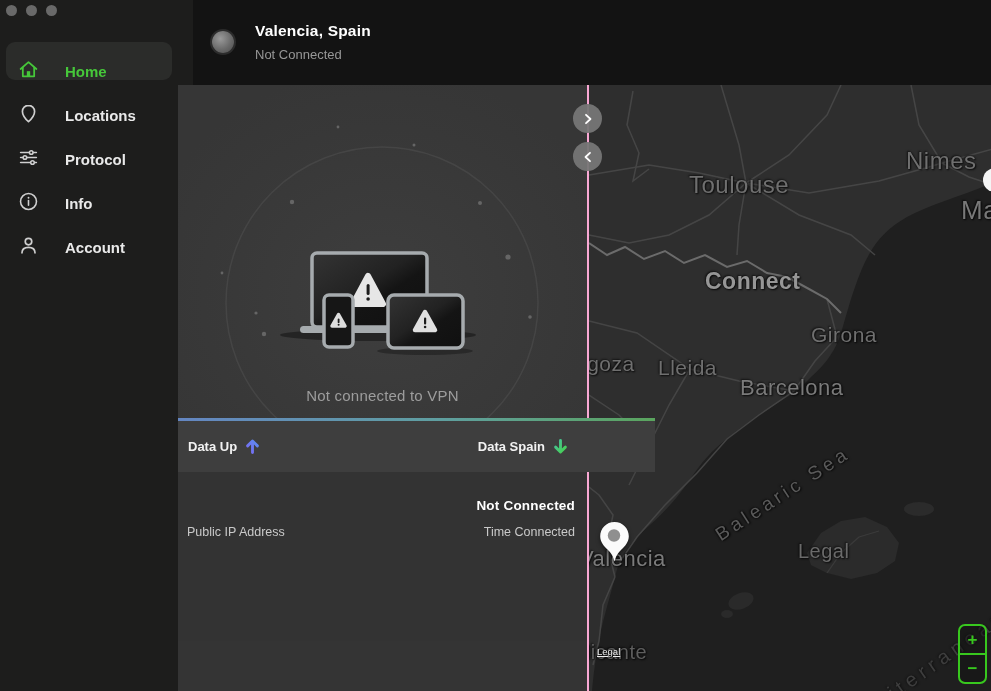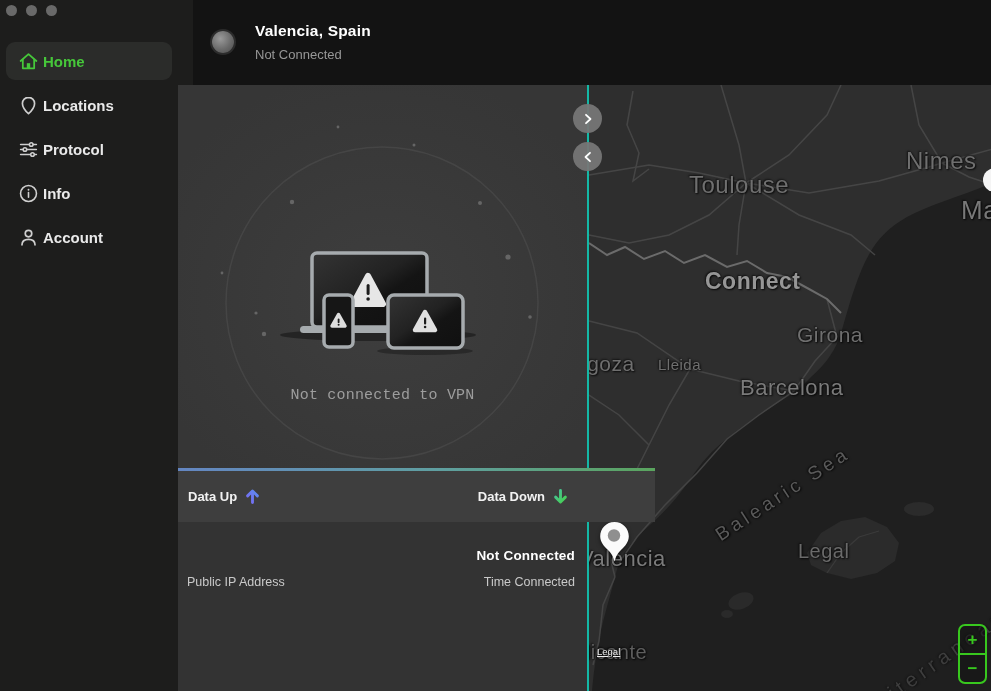--- a/index.html
+++ b/index.html
@@ -5,68 +5,68 @@
   * { margin:0; padding:0; box-sizing:border-box; }
   html,body { width:991px; height:691px; overflow:hidden; background:#111; }
   body { font-family:"Liberation Sans", sans-serif; }
   .app { position:relative; width:991px; height:691px; background:#1d1d1c; overflow:hidden; }
 
   
   .sidebar { position:absolute; left:0; top:0; width:178px; height:691px; background:#1d1d1c; z-index:5; }
   .traffic { display:flex; gap:9px; padding:5px 0 0 6px; }
   .traffic .dot { width:11px; height:11px; border-radius:50%; background:#696969; }
   .nav { position:absolute; top:42px; left:0; width:178px; }
-  .nav-item { display:flex; align-items:center; gap:4px; height:38px; margin:0 6px 6px 6px; padding:0 12px; border-radius:9px; color:#e9e9e9; font-size:15px; font-weight:600; cursor:pointer; }
+  .nav-item { display:flex; align-items:flex-end; gap:26px; height:38px; margin:0 6px 6px 6px; padding:0 12px; border-radius:9px; color:#e9e9e9; font-size:15px; font-weight:600; cursor:pointer; }
   .nav-item .nicon { width:21px; height:21px; display:flex; align-items:center; justify-content:center; color:#cfcfcf; }
   .nav-item.active { background:#2b2c2a; color:#46c73a; }
   .nav-item.active .nicon { color:#46c73a; }
 
   
   .topbar { position:absolute; left:193px; top:0; width:813px; height:85px; background:#131313; z-index:4; }
   .status-ball { position:absolute; left:19px; top:31px; width:22px; height:22px; border-radius:50%;
     background:radial-gradient(circle at 38% 35%, #9a9a9a, #6a6a6a 55%, #4b4b4b 100%);
     box-shadow:0 0 0 2px #2c2c2c; }
   .loc-block { position:absolute; left:62px; top:22px; }
   .loc-title { color:#ffffff; font-size:15.5px; font-weight:700; letter-spacing:.2px; }
   .loc-sub { color:#979797; font-size:13px; margin-top:7px; }
   .connect-btn { position:absolute; right:15px; top:23px; height:41px; padding:0 27px; border:none; border-radius:8px;
     background:#35d414; color:#0c2a04; font-family:"Liberation Sans",sans-serif; font-size:15.5px; font-weight:600; cursor:pointer; }
 
   
   .panel { position:absolute; left:178px; top:85px; width:409px; height:606px; background:#343434; z-index:3; }
-  .illustration { position:relative; width:409px; height:383px; background:#0f172a; overflow:hidden;font-family:Liberation Mono, monospace; }
+  .illustration { position:relative; width:409px; height:333px; background:#0f172a; overflow:hidden; }
   .illustration svg { position:absolute; left:0; top:0; }
   .ill-caption { position:absolute; left:0; top:302px; width:100%; text-align:center; color:#9d9d9d; font-size:15px; letter-spacing:.2px; }
 
   .statsbar { position:relative; width:477px; height:54px; background:#3e3e3e; border-top:3px solid transparent;
     display:flex; align-items:center; padding:0 10px; }
   .statsbar::before { content:""; position:absolute; left:0; top:-3px; width:100%; height:3px;
     background:linear-gradient(90deg,#6486c2 0%, #5f9fa0 55%, #5aa55e 100%); }
   .stat { display:flex; align-items:center; gap:7px; color:#f2f2f2; font-size:13px; font-weight:600; }
   .stat-down { margin-left:auto; margin-right:76px; }
 
   .details { width:409px; height:169px; background:#333333; padding:26px 12px 0 9px; display:flex; flex-direction:column; gap:30px; }
   .drow { display:flex; justify-content:space-between; }
   .dcell { display:flex; flex-direction:column;text-align:right; }
   .dcell.right { text-align:right; }
   .dval { color:#ffffff; font-size:13.5px; font-weight:700; min-height:16px; letter-spacing:.2px; }
   .dlab { color:#c9c9c9; font-size:12.5px; margin-top:11px; }
 
   
-  .map { position:absolute; left:587px; top:85px; width:404px; height:606px; background:#2e2e2e; overflow:hidden; border-left:2px solid #14b8a6; z-index:2; cursor:grab; }
+  .map { position:absolute; left:587px; top:85px; width:404px; height:606px; background:#2e2e2e; overflow:hidden; border-left:2px solid #f9a8d4; z-index:2; cursor:grab; }
   .map svg.terrain { position:absolute; left:0; top:0; }
   .mlabel { position:absolute; color:#6f6f6f; white-space:nowrap; letter-spacing:.5px;
     text-shadow:1px 1px 2px rgba(0,0,0,.85), -1px -1px 2px rgba(0,0,0,.6); pointer-events:none; }
   .l-toulouse { left:100px; top:86px; font-size:24px; }
   .l-nimes { left:317px; top:62px; font-size:24px; }
   .l-marseille { left:372px; top:110px; font-size:26px; color:#787878; }
   .l-andorra { left:116px; top:183px; font-size:23px; font-weight:700; color:#969696; }
-  .l-girona { left:208px; top:238px; font-size:21px; }
+  .l-girona { left:222px; top:238px; font-size:21px; }
   .l-zaragoza { left:-47px; top:267px; font-size:21px; }
-  .l-lleida { left:69px; top:271px; font-size:15px; }
+  .l-lleida { left:69px; top:271px; font-size:21px; }
   .l-barcelona { left:151px; top:290px; font-size:22px; color:#7a7a7a; }
   .l-balearic { left:116px; top:398px; font-size:19px; letter-spacing:4px; color:#5a5a5a; transform:rotate(-33deg); }
   .l-palma { left:209px; top:455px; font-size:20px; color:#6a6a6a; }
   .l-valencia { left:-10px; top:461px; font-size:22px; color:#7b7b7b; }
   .l-alicante { left:-17px; top:556px; font-size:20px; color:#5e5e5e; }
   .l-mediterranean { left:257px; top:629px; font-size:20px; letter-spacing:5px; color:#575757; opacity:.55;
     transform:rotate(-35deg); transform-origin:0 50%; }
 
   .pin { position:absolute; left:10px; top:436px; filter:drop-shadow(0 2px 2px rgba(0,0,0,.5)); }
   .edge-marker { position:absolute; left:394px; top:83px; width:24px; height:24px; border-radius:50%; background:#f5f5f5; }
@@ -224,21 +224,21 @@
           <defs>
               <linearGradient id="upg" x1="0" y1="1" x2="1" y2="0">
             <stop offset="0%" stop-color="#7a68f2"></stop>
                 <stop offset="100%" stop-color="#5b8cee"></stop>
               </linearGradient>
             </defs>
           <path d="M8 13.6 V3 M3.4 7.4 L8 2.8 L12.6 7.4" fill="none" stroke="url(#upg)" stroke-width="2.7" stroke-linecap="round" stroke-linejoin="round"></path>
         </svg>
       </div>
       <div class="stat stat-down">
-        <span>Data Down</span>
+        <span>Data Spain</span>
         <svg width="17" height="17" viewBox="0 0 16 16">
           <defs>
               <linearGradient id="dng" x1="0" y1="0" x2="1" y2="1">
             <stop offset="0%" stop-color="#45c29e"></stop>
                 <stop offset="100%" stop-color="#48d14e"></stop>
               </linearGradient>
             </defs>
           <path d="M8 2.4 V13 M3.4 8.6 L8 13.2 L12.6 8.6" fill="none" stroke="url(#dng)" stroke-width="2.7" stroke-linecap="round" stroke-linejoin="round"></path>
         </svg>
       </div>

